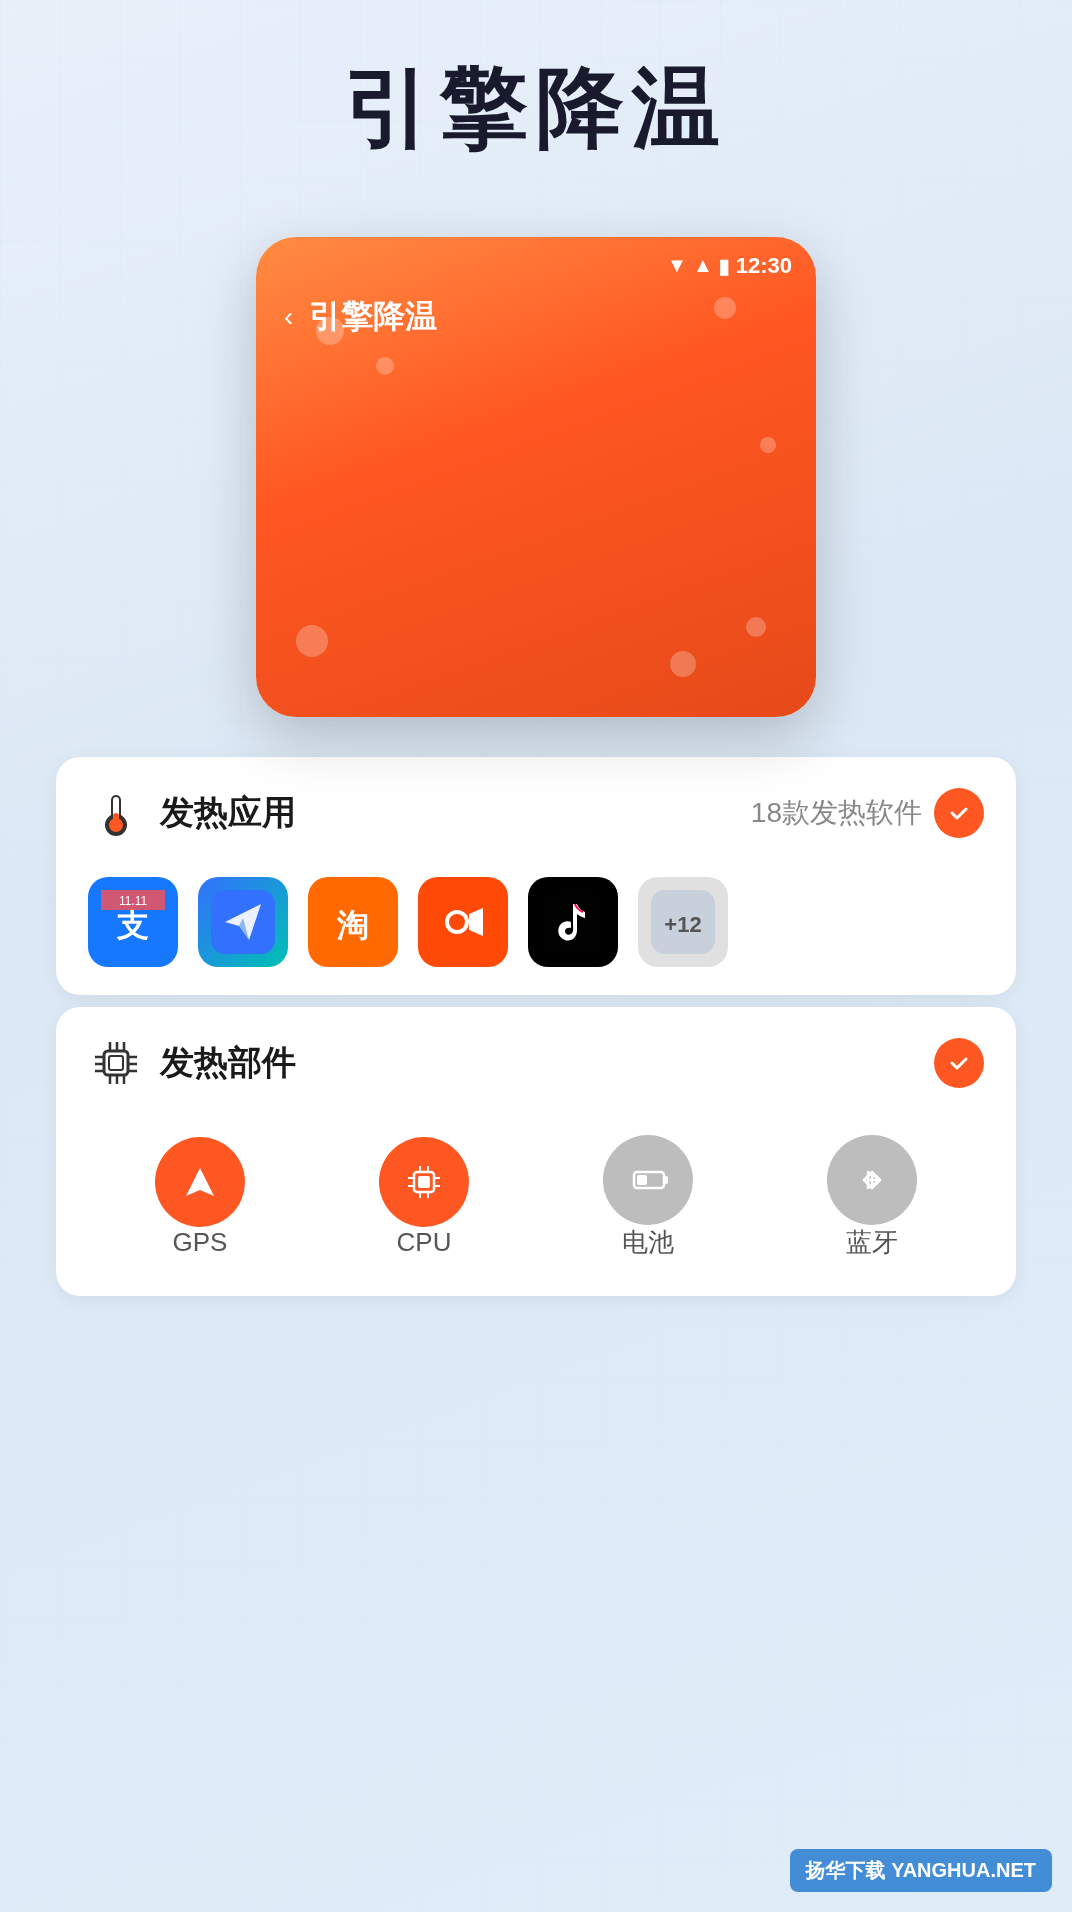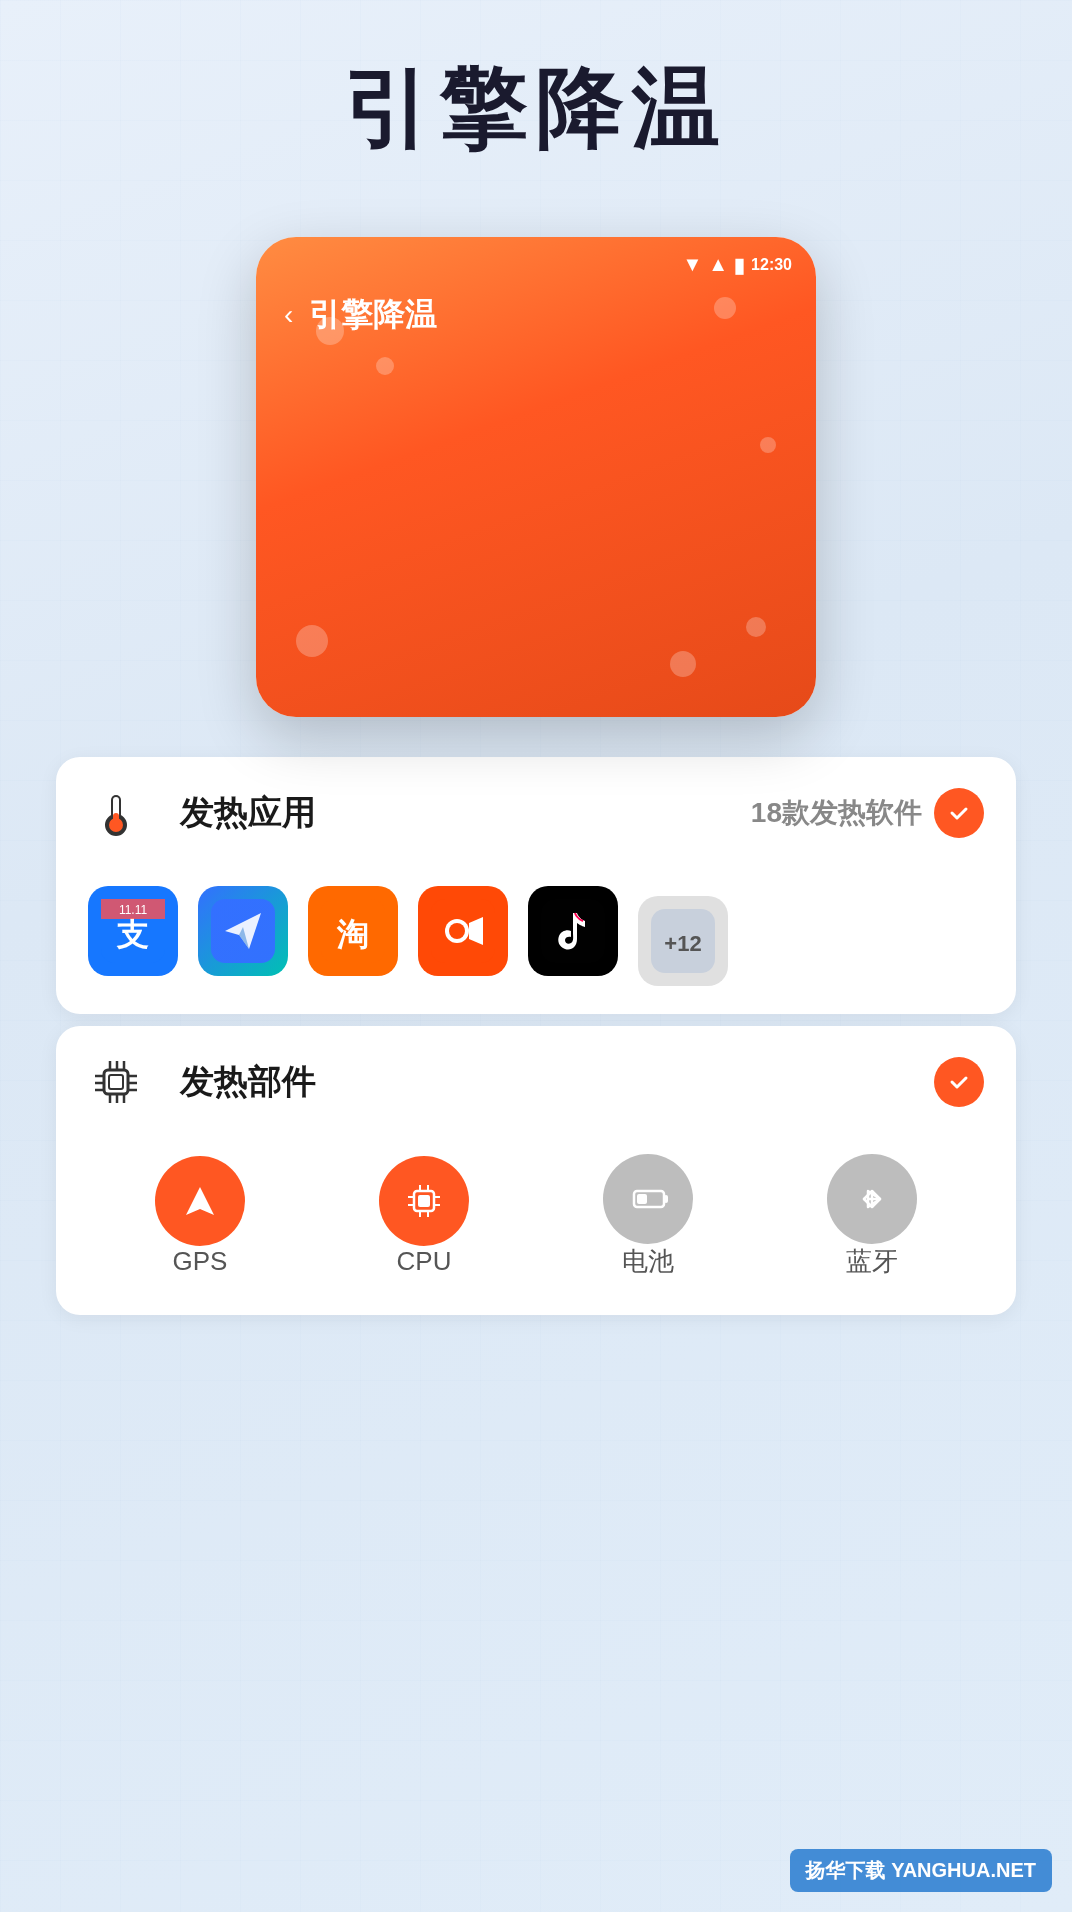--- a/index.html
+++ b/index.html
@@ -178,21 +178,21 @@
     .card-header {
       display: flex;
       align-items: center;
       justify-content: space-between;
       padding: 28px 32px;
     }
 
     .card-header-left {
       display: flex;
       align-items: center;
-      gap: 36px;
+      gap: 16px;
     }
 
     .card-icon {
       width: 56px;
       height: 56px;
       display: flex;
       align-items: center;
       justify-content: center;
     }
 
@@ -201,21 +201,20 @@
       font-weight: 700;
       color: #1a1a1a;
     }
 
     .card-badge {
       display: flex;
       align-items: center;
       gap: 12px;
       color: #888;
       font-size: 28px;
-      font-weight: bold;
     }
 
     .check-circle {
       width: 50px;
       height: 50px;
       background: #ff5722;
       border-radius: 50%;
       display: flex;
       align-items: center;
       justify-content: center;
@@ -244,21 +243,21 @@
       overflow: hidden;
       position: relative;
     }
 
     
     .app-alipay { background: #1677FF; color: white; }
     .app-feishu { background: linear-gradient(135deg, #3370FF, #00C1B3); color: white; }
     .app-taobao { background: #FF6900; color: white; }
     .app-kuaishou { background: #FF4906; color: white; }
     .app-tiktok { background: #000; color: white; }
-    .app-more { background: #e0e0e0; color: #15803d; font-size: 28px; font-weight: 700; margin-top: 19px; }
+    .app-more { background: #e0e0e0; color: #15803d; font-size: 28px; font-weight: 700; }
 
     
     .component-icons-row {
       display: flex;
       justify-content: space-around;
       align-items: center;
       padding: 16px 32px 36px;
     }
 
     .component-item {
@@ -328,21 +327,21 @@
 
         <div class="status-bar">
           <div class="status-icons">
 
             <span style="color:white;font-size:20px;">▼</span>
 
             <span style="color:white;font-size:20px;">▲</span>
 
             <span style="color:white;font-size:20px;">▮</span>
 
-            <span style="color:white;font-size:16px;font-weight:600;">12:30</span>
+            <span style="color:white;font-size:22px;font-weight:600;">12:30</span>
           </div>
         </div>
 
         <div class="nav-bar">
           <span class="back-arrow">‹</span>
           <span class="nav-title">引擎降温</span>
         </div>
 
       </div>
 

